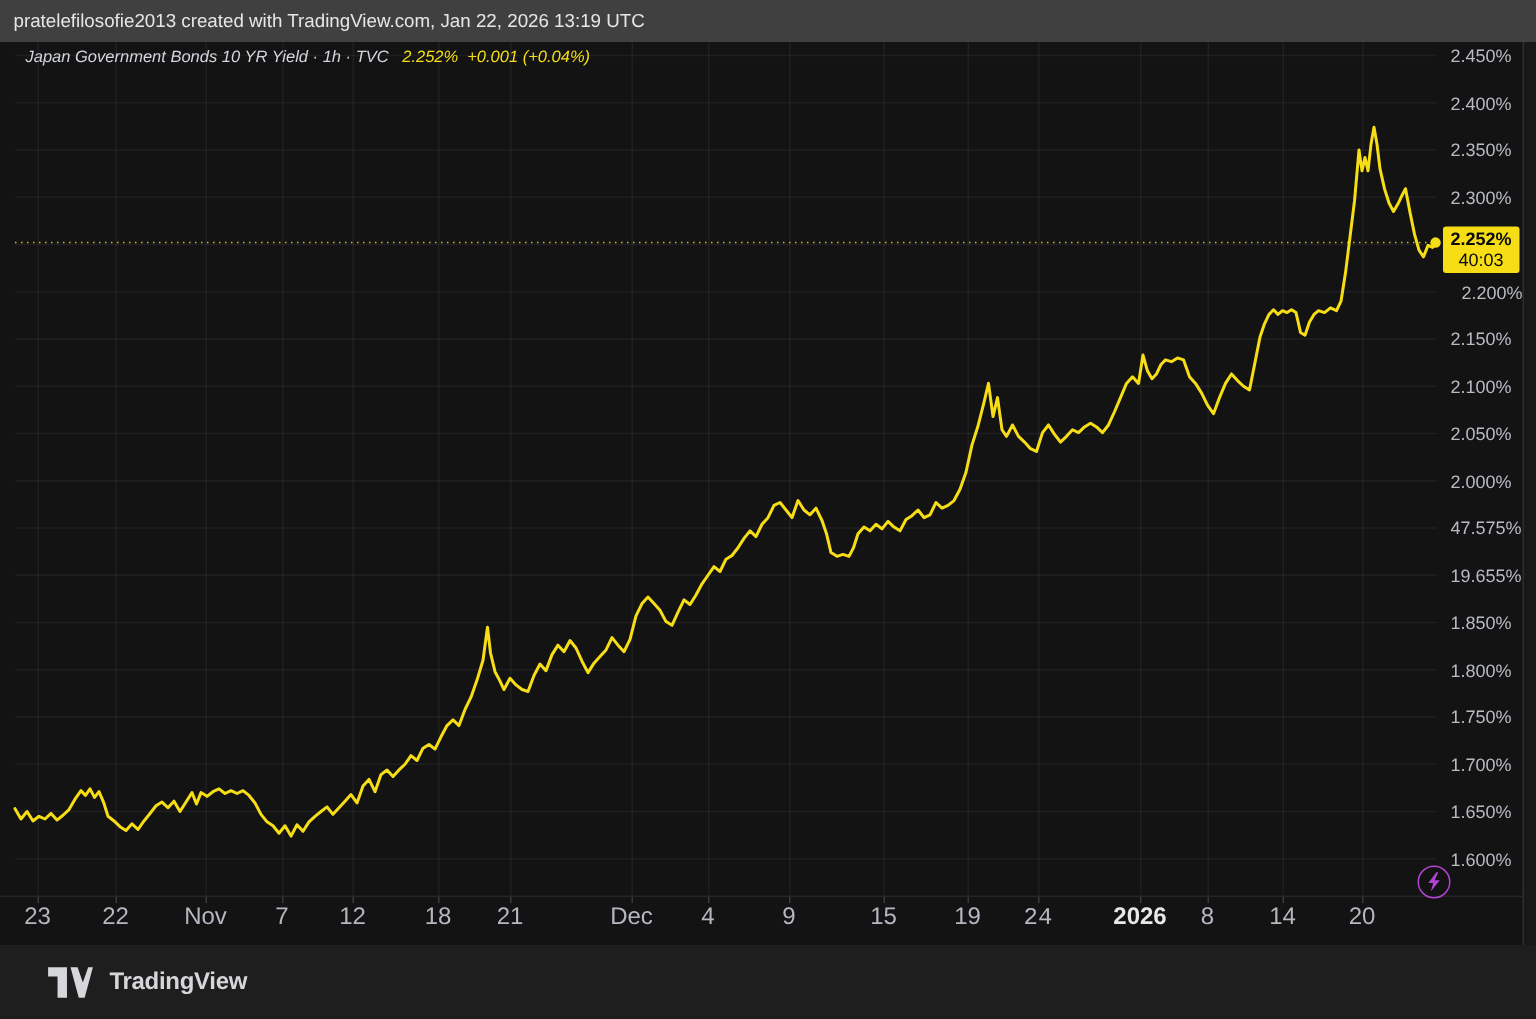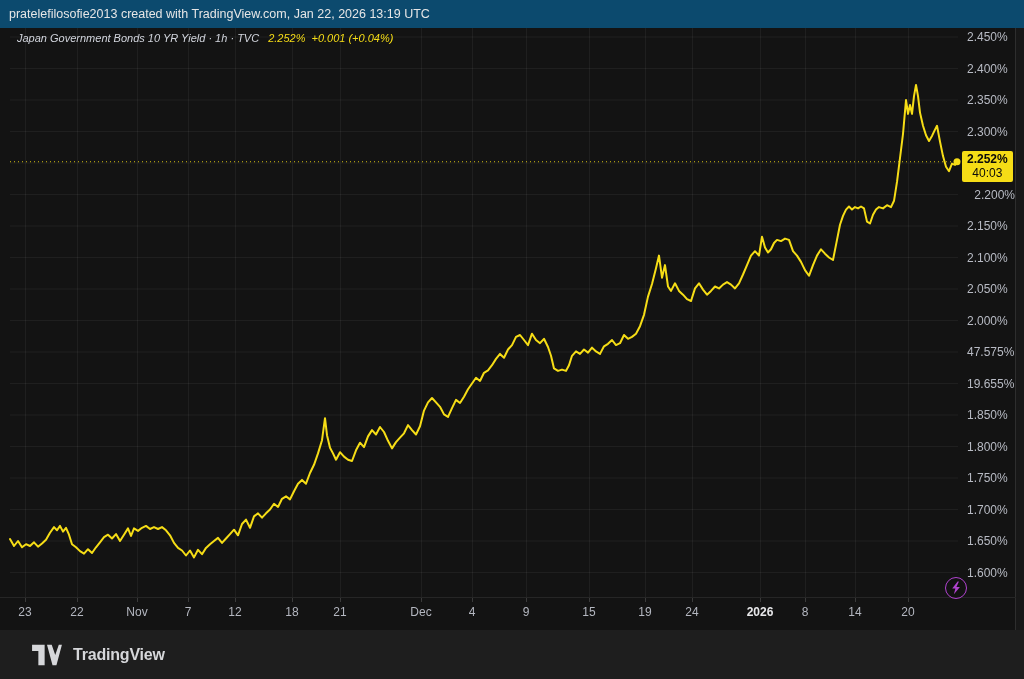--- a/index.html
+++ b/index.html
@@ -2,21 +2,21 @@
 <html><head>
 <meta charset="utf-8">
 <style>
   * { margin:0; padding:0; box-sizing:border-box; }
   body {
     width:1024px; height:679px; position:relative; overflow:hidden;
     background:#181818; font-family:"Liberation Sans", sans-serif;
   }
   .topbar {
     position:absolute; top:0; left:0; width:1024px; height:28px;
-    background:#0c4a6e; color:#e6e6e6; font-size:12.5px; line-height:28px;
+    background:#404040; color:#e6e6e6; font-size:12.5px; line-height:28px;
     padding-left:9px; white-space:nowrap;
   }
   .widget {
     position:absolute; top:28px; left:0; width:1016px; height:602px;
     background:#131313; border-right:1px solid #2e2e2e;
   }
   .plot-svg { position:absolute; top:0; left:0; }
   .legend {
     position:absolute; left:17px; top:2px; font-size:11px; line-height:16px;
     z-index:5; white-space:nowrap;font-style:italic;
@@ -37,21 +37,21 @@
     background:#f6dd16; color:#0b0b0b; border-radius:2px;
     padding:1px 5px 2px 5px; text-align:center; font-size:12px; line-height:14px;
   }
   .price-label .p { font-weight:700; }
   .time-scale {
     position:absolute; left:0; top:569px; width:1016px; height:33px;
     border-top:1px solid #262626; z-index:4;
   }
   .time-scale .xlabel {
     position:absolute; top:7px; width:44px; margin-left:-22px; text-align:center;
-    font-size:12px; color:#b4b7c0; line-height:14px;
+    font-size:16px; color:#b4b7c0; line-height:14px;
   }
   .time-scale .xlabel.bold { color:#e8e8ea; font-weight:700; }
   .time-scale .tick {
     position:absolute; top:0; width:1px; height:4px; background:#3a3a3a;
   }
   .lightning-badge {
     position:absolute; left:945px; top:549px; width:22px; height:22px;
     border:1.6px solid #b043cf; border-radius:50%; z-index:7;
     display:flex; align-items:center; justify-content:center; cursor:pointer;
     background:rgba(19,19,19,0.6);
@@ -164,21 +164,21 @@
       <div class="xlabel" style="left: 421px;">Dec</div>
       <div class="tick" style="left: 472px;"></div>
       <div class="xlabel" style="left: 472px;">4</div>
       <div class="tick" style="left: 526px;"></div>
       <div class="xlabel" style="left: 526px;">9</div>
       <div class="tick" style="left: 589px;"></div>
       <div class="xlabel" style="left: 589px;">15</div>
       <div class="tick" style="left: 645px;"></div>
       <div class="xlabel" style="left: 645px;">19</div>
       <div class="tick" style="left: 692px;"></div>
-      <div class="xlabel" style="left: 692px;">24</div>
+      <div class="xlabel" style="left: 692px; font-family: Liberation Mono, monospace;">24</div>
       <div class="tick" style="left: 760px;"></div>
       <div class="xlabel bold" style="left: 760px;">2026</div>
       <div class="tick" style="left: 805px;"></div>
       <div class="xlabel" style="left: 805px;">8</div>
       <div class="tick" style="left: 855px;"></div>
       <div class="xlabel" style="left: 855px;">14</div>
       <div class="tick" style="left: 908px;"></div>
       <div class="xlabel" style="left: 908px;">20</div>
     </div>
 

